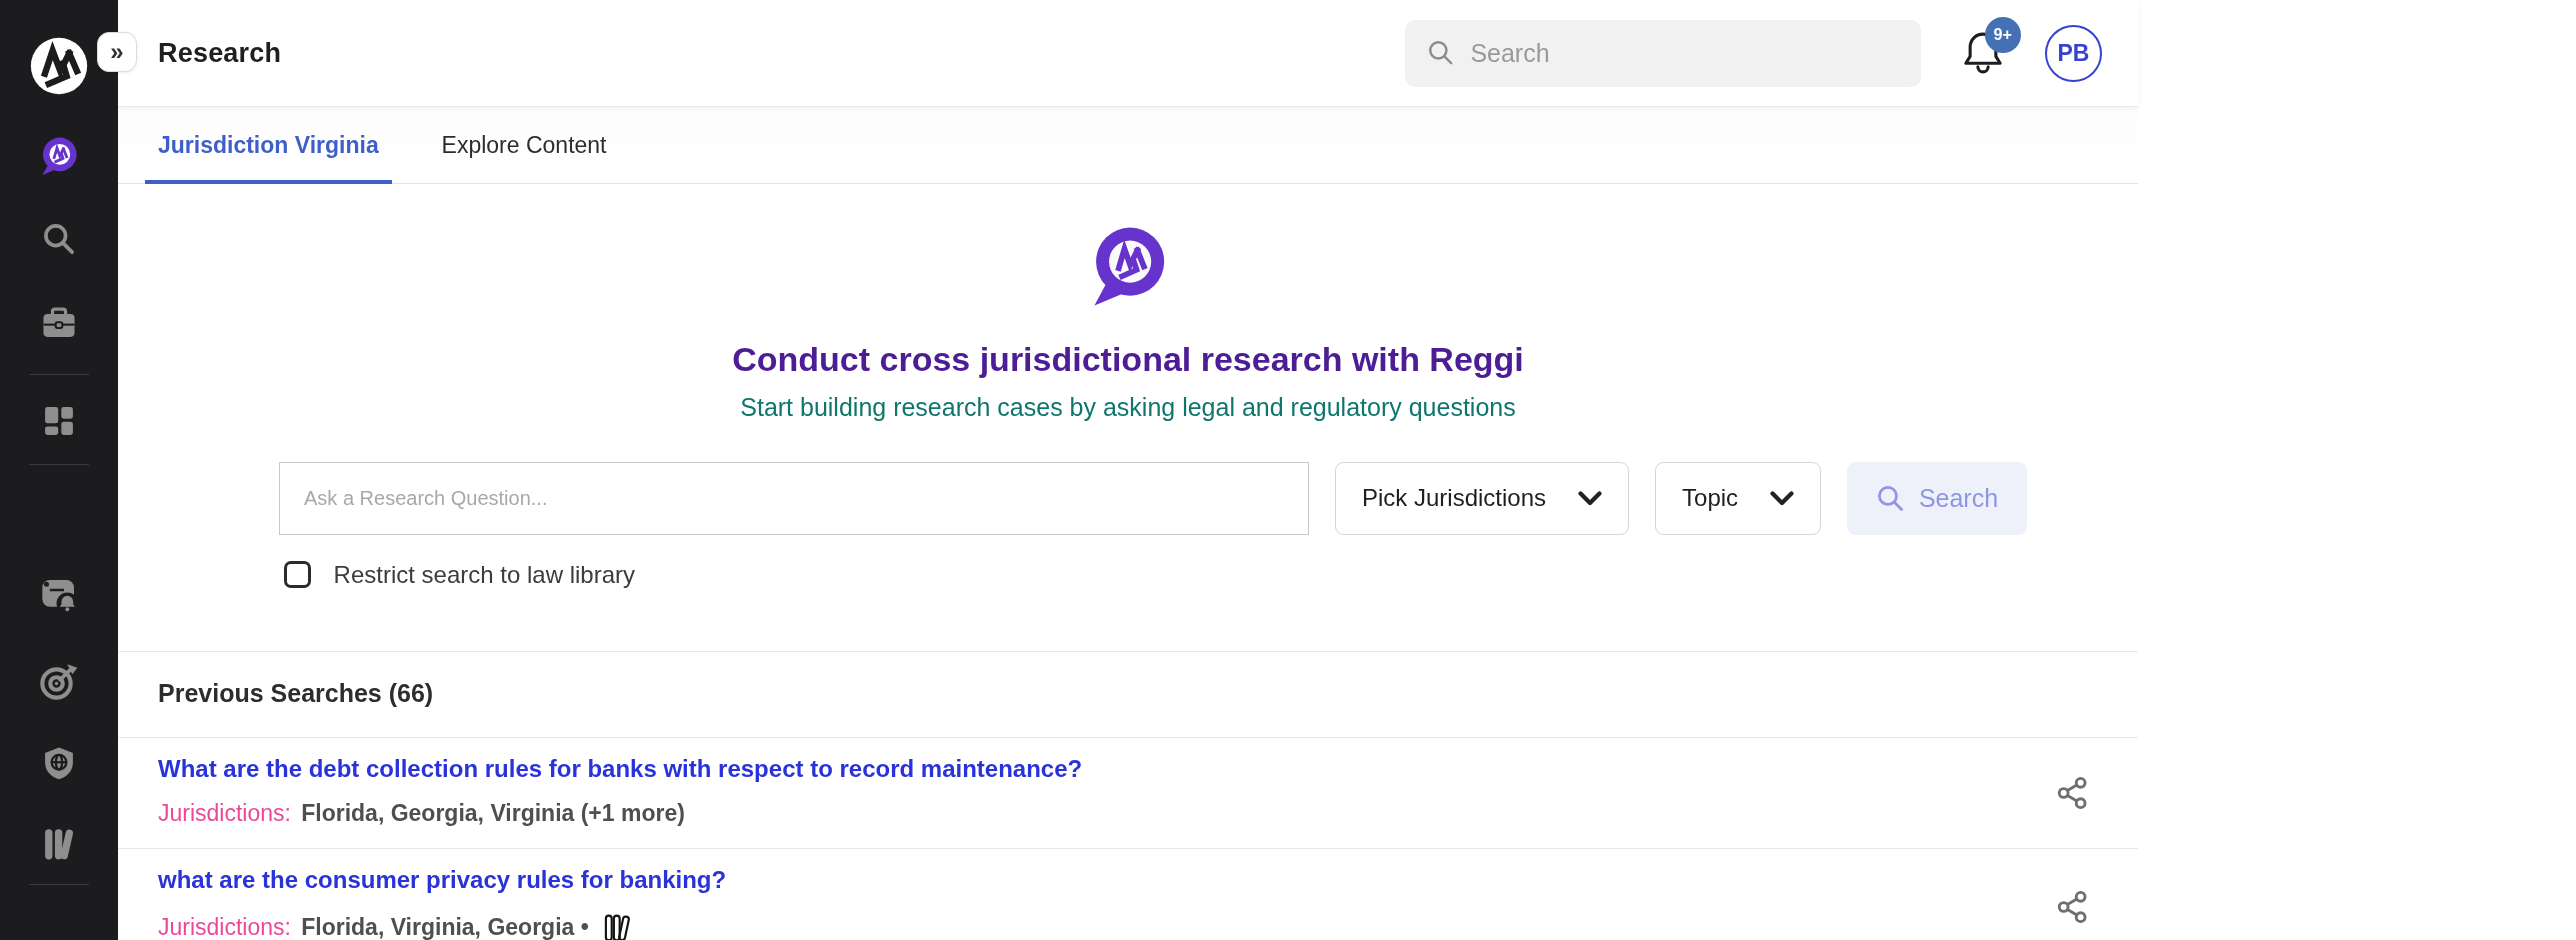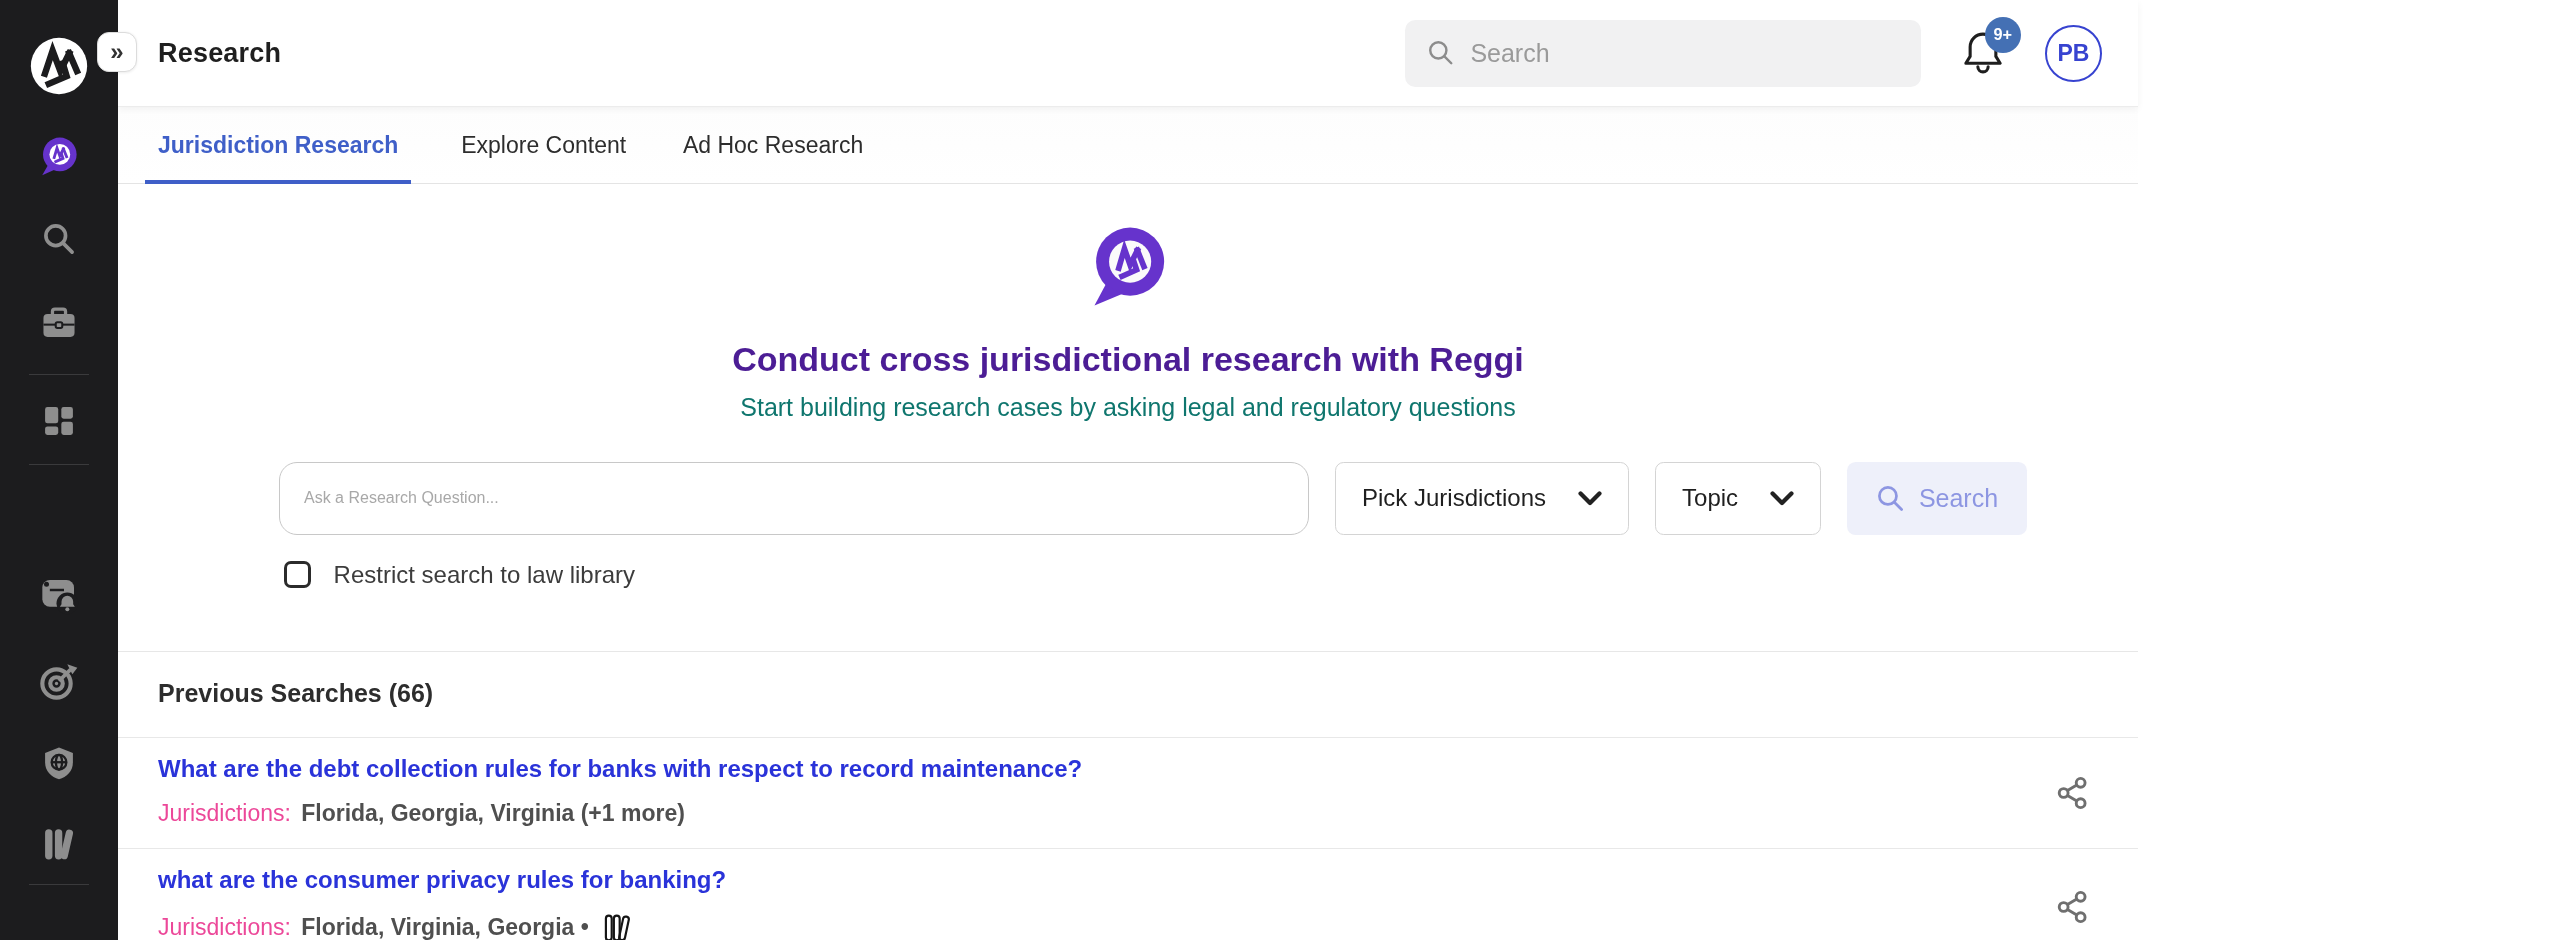--- a/index.html
+++ b/index.html
@@ -38,21 +38,21 @@
   .tab { display:flex; align-items:center; font-size:23px; color:#2d2d2d; cursor:pointer; position:relative; padding:0 6.9px; }
   .tab.active { color:#3f5fc8; font-weight:700; padding:0 13px; }
   .tab.active::after { content:""; position:absolute; left:0; right:0; bottom:-0.9px; height:4.3px; background:#3f5fc8; }
 
   
   .hero { text-align:center; }
   .hero-bubble { width:81px; height:83px; margin-top:41px; }
   .hero-heading { margin-top:29px; font-size:34px; font-weight:700; color:#4c1d95; }
   .hero-sub { margin-top:13.8px; font-size:25px; color:#0f766e; }
   .hero-form { width:1698px; margin:40px auto 0; display:flex; align-items:stretch; gap:26px; text-align:left; }
-  .q-input { flex:0 0 1030px; height:73px; border:1.7px solid #c8c8c8; border-radius:18px; padding:0 24px; font-size:16px; color:#333; outline:none; font-family:"Liberation Sans", sans-serif; }
+  .q-input { flex:0 0 1030px; height:73px; border:1.7px solid #c8c8c8; border-radius:0; padding:0 24px; font-size:20px; color:#333; outline:none; font-family:"Liberation Sans", sans-serif; }
   .q-input::placeholder { color:#a8a8a8; }
   .drop-btn { height:73px; background:#fff; border:1.7px solid #d4d4d4; border-radius:8.6px; display:flex; align-items:center; padding:0 26px; gap:32px; font-size:24px; color:#1f1f1f; cursor:pointer; white-space:nowrap; }
   .search-btn { height:73px; background:#eef0fa; border:none; border-radius:8.6px; display:flex; align-items:center; padding:0 29px; gap:13.8px; font-size:25px; color:#8d96e2; cursor:pointer; white-space:nowrap; }
   .check-row { width:1698px; margin:26px auto 0; display:flex; align-items:center; gap:22.4px; text-align:left; padding-left:5.2px; }
   .checkbox { width:27px; height:27px; border:3px solid #2b2b2b; border-radius:6.9px; background:#fff; cursor:pointer; flex:0 0 auto; }
   .check-label { font-size:24px; color:#3c3c3c; }
 
   
   .prev { margin-top:62px; border-top:0.9px solid #e7e7e7; }
   .prev-header { padding:27.5px 40px 29px; font-size:25px; font-weight:700; color:#2d2d2d; }
@@ -190,23 +190,22 @@
           </svg>
           <span class="badge">9+</span>
         </div>
         <div class="avatar">
           <span>PB</span>
         </div>
       </div>
     </header>
 
     <nav class="tabs">
-      <div class="tab active">Jurisdiction Research</div>
+      <div class="tab active">Jurisdiction Virginia</div>
       <div class="tab">Explore Content</div>
-      <div class="tab">Ad Hoc Research</div>
     </nav>
 
     <section class="hero">
       <svg class="hero-bubble" viewBox="0 0 100 100">
         <circle cx="52" cy="44" r="42" fill="#6633cc"></circle>
         <path d="M22 72 L8 98 L42 84 Z" fill="#6633cc"></path>
         <circle cx="52" cy="44" r="26" fill="#fafafa"></circle>
         <g stroke="#6633cc" stroke-width="7" fill="none" stroke-linecap="square">
           <polyline points="38,52 45,28 52,48 61,30"></polyline>
           <polyline points="42,62 60,54 56,42"></polyline>

